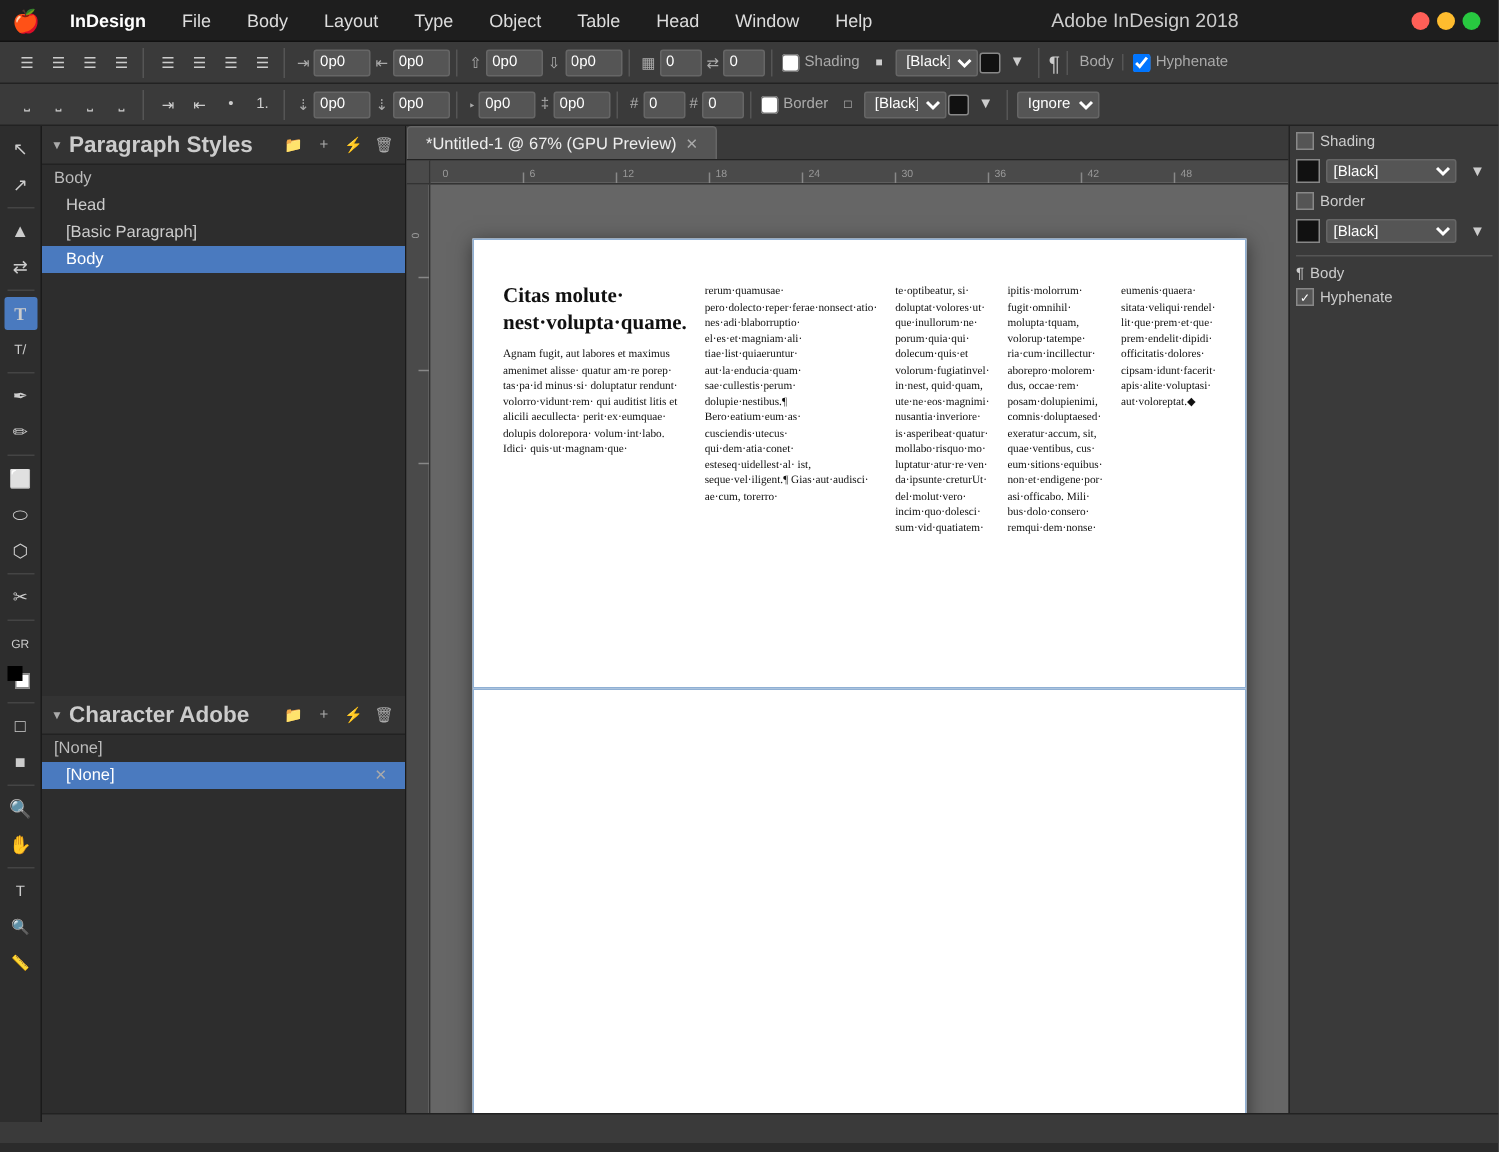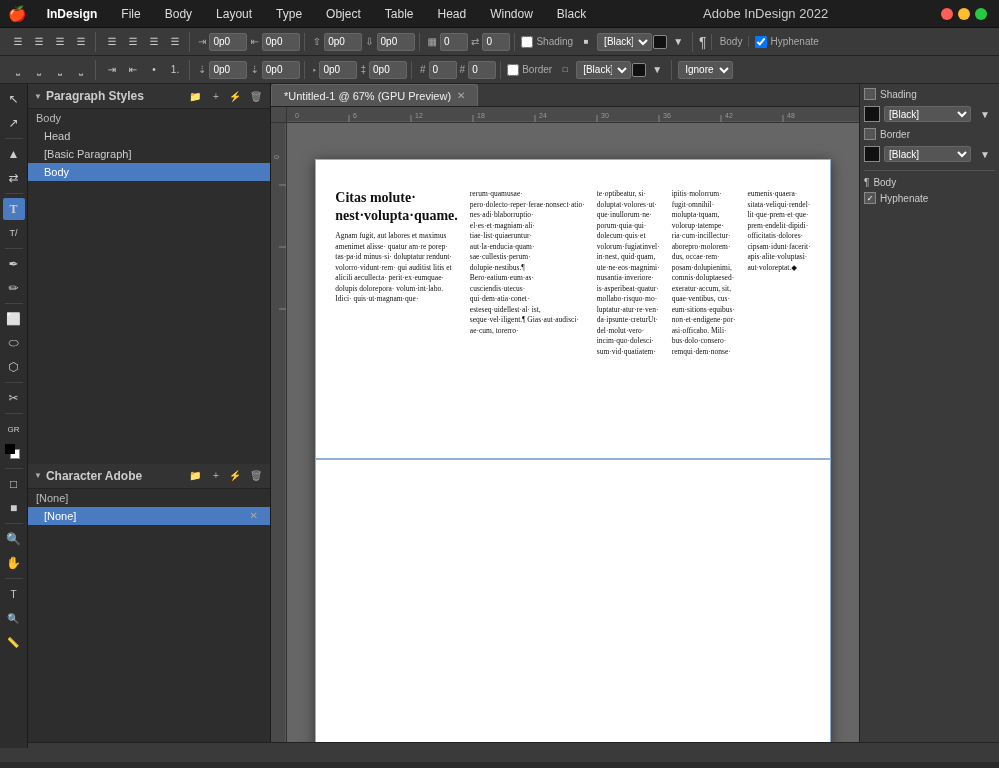--- a/index.html
+++ b/index.html
@@ -88,21 +88,21 @@
       border-bottom: 1px solid #222;
       cursor: pointer;
       user-select: none;
     }
     .sidebar-section-header .triangle {
       font-size: 8px;
       margin-right: 4px;
       color: #aaa;
     }
     .sidebar-section-title {
-      font-size: 12px;
+      font-size: 15px;
       font-weight: 600;
       color: #ccc;
       flex: 1;
     }
     .sidebar-section-icons {
       display: flex;
       gap: 4px;
       align-items: center;
     }
     .sidebar-icon-btn {
@@ -332,22 +332,22 @@
   <span style="font-size:15px;color:#ddd;cursor:pointer;">🍎</span>
   <span class="menu-item" style="font-weight:700;color:#fff;">InDesign</span>
   <span class="menu-item">File</span>
   <span class="menu-item">Body</span>
   <span class="menu-item">Layout</span>
   <span class="menu-item">Type</span>
   <span class="menu-item">Object</span>
   <span class="menu-item">Table</span>
   <span class="menu-item">Head</span>
   <span class="menu-item">Window</span>
-  <span class="menu-item">Black</span>
-  <span class="window-title">Adobe InDesign 2022</span>
+  <span class="menu-item">Help</span>
+  <span class="window-title">Adobe InDesign 2018</span>
 
   <span style="display:flex;gap:5px;margin-right:4px;">
     <span style="width:12px;height:12px;border-radius:50%;background:#ff5f57;display:inline-block;cursor:pointer;"></span>
     <span style="width:12px;height:12px;border-radius:50%;background:#febc2e;display:inline-block;cursor:pointer;"></span>
     <span style="width:12px;height:12px;border-radius:50%;background:#28c840;display:inline-block;cursor:pointer;"></span>
   </span>
 </div>
 
 <div id="toolbar1">
   <div class="toolbar-group">

